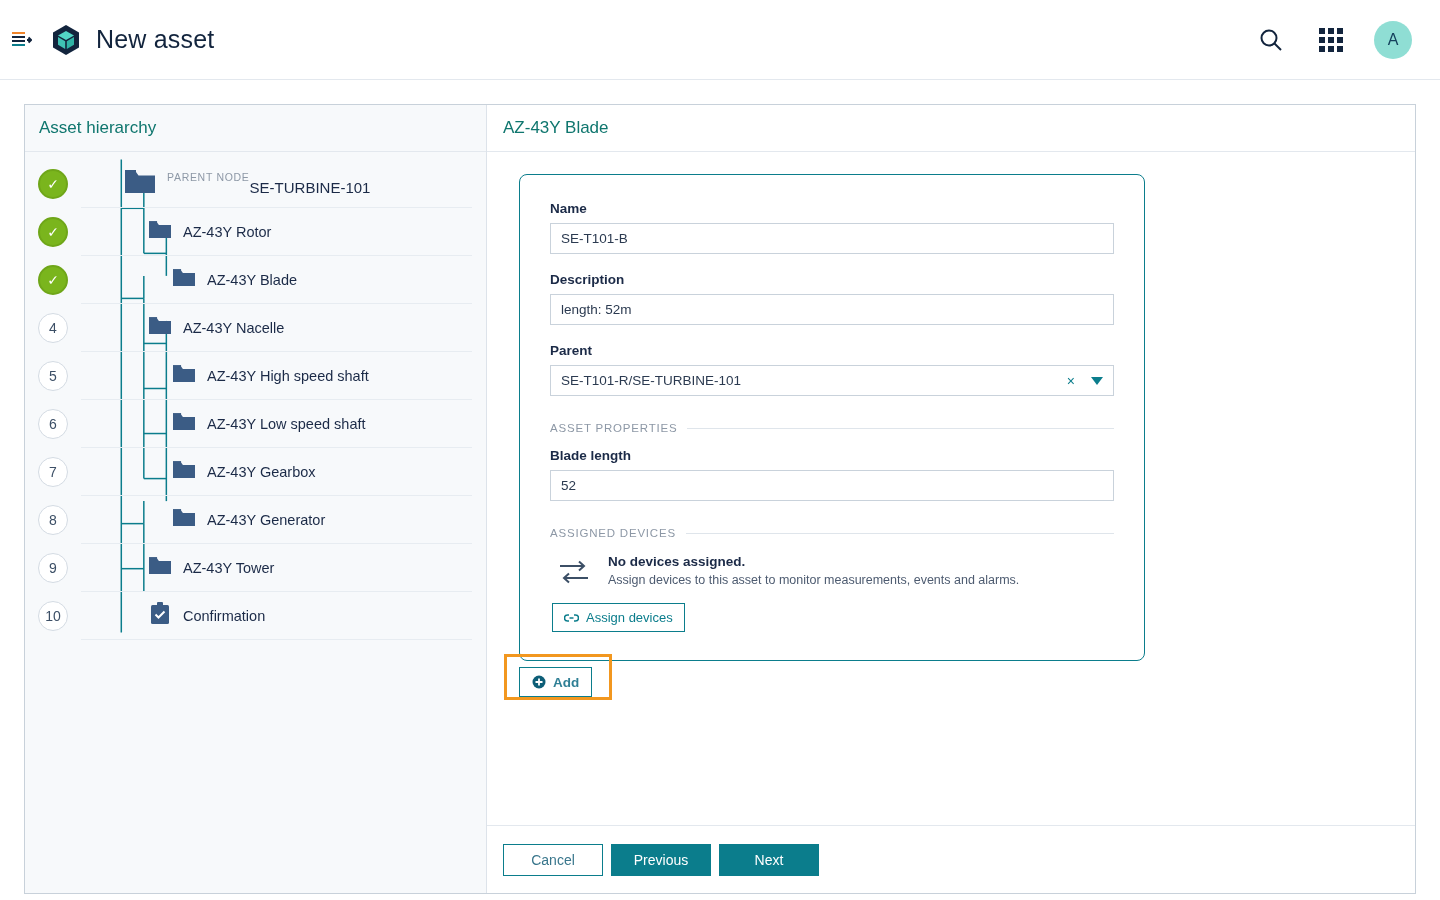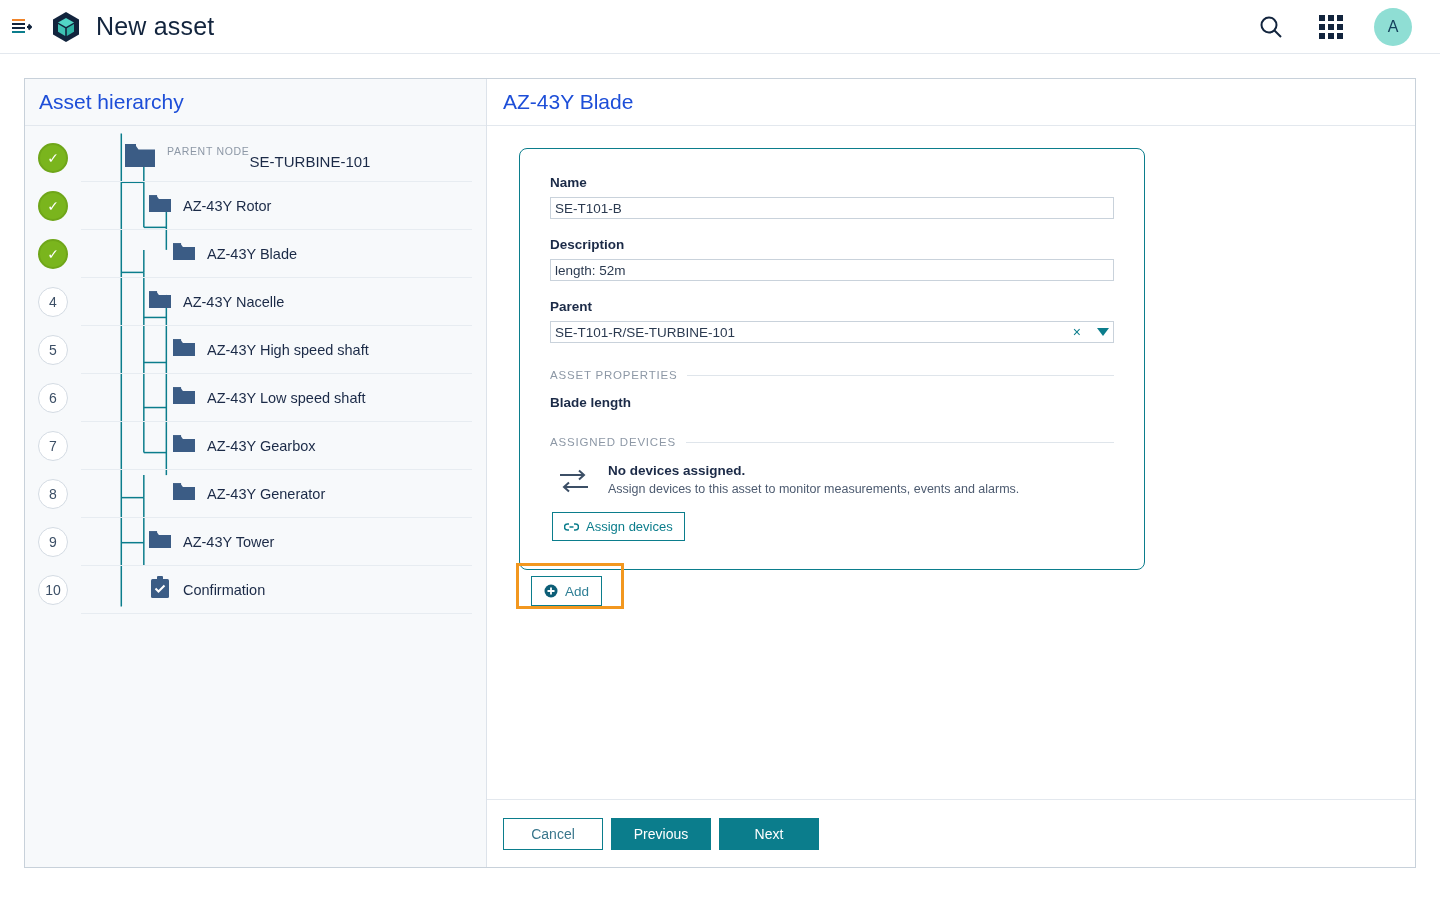--- a/index.html
+++ b/index.html
@@ -6,21 +6,21 @@
   html, body {
     width: 1440px; height: 900px;
     background: #ffffff;
     font-family: "Liberation Sans", sans-serif;
     color: #1b2a47;
     overflow: hidden;
   }
 
   
   .topbar {
-    height: 54px; width: 100%;
+    height: 80px; width: 100%;
     display: flex; align-items: center;
     border-bottom: 1px solid #e3e8ee;
     background: #fff;
     position: relative;
   }
   .hamburger { margin-left: 8px; width: 28px; height: 28px; display:flex; align-items:center; justify-content:center; cursor: pointer; }
   .brand-logo { margin-left: 14px; width: 32px; height: 32px; display:flex; align-items:center; justify-content:center; }
   .brand-title {
     margin-left: 14px;
     font-size: 25px; font-weight: 400; letter-spacing: .2px;
@@ -50,21 +50,21 @@
     width: 462px; background: #f7f9fb;
     border-right: 1px solid #dde3ea;
     display: flex; flex-direction: column;
   }
   .right-pane { flex: 1; display: flex; flex-direction: column; background: #fff; }
 
   .pane-head {
     height: 47px; display: flex; align-items: center;
     padding-left: 14px;
     border-bottom: 1px solid #e3e8ee;
-    font-size: 21px; color: #1d4ed8;
+    font-size: 17px; color: #0f766e;
   }
   .right-pane .pane-head { padding-left: 16px; }
 
   
   .tree { padding-top: 8px; position: relative; }
   .trow {
     display: flex; align-items: center;
     height: 48px; position: relative;
   }
   .badge-col { width: 56px; display:flex; justify-content:center; align-items:center; flex: none; }
@@ -96,22 +96,22 @@
   
   .form-scroll { flex: 1; padding: 22px 24px 0 16px; position: relative; }
   .card {
     border: 1px solid #0b7d8c; border-radius: 8px;
     margin-left: 16px; margin-right: 246px;
     padding: 26px 30px 28px 30px;
   }
   .fgroup { margin-bottom: 18px; }
   .flabel { font-size: 13.5px; font-weight: bold; color: #1b2a47; margin-bottom: 7px; }
   .finput {
-    height: 22px; border: 1px solid #c9d2db; background: #fff;
-    display: flex; align-items: center; padding: 0 4px;
+    height: 31px; border: 1px solid #c9d2db; background: #fff;
+    display: flex; align-items: center; padding: 0 10px;
     font-size: 13.5px; color: #2b3a50;
     width: 100%;
   }
   .finput.select { justify-content: space-between; }
   .sel-actions { display: flex; align-items: center; gap: 16px; color: #0b7d8c; }
   .clear-x { font-size: 14px; cursor: pointer; }
   .caret {
     width: 0; height: 0; cursor: pointer;
     border-left: 6px solid transparent; border-right: 6px solid transparent;
     border-top: 8px solid #0b7d8c;
@@ -131,21 +131,21 @@
 
   .btn-outline {
     display: inline-flex; align-items: center; gap: 7px;
     height: 29px; padding: 0 11px;
     border: 1px solid #0b7d8c; background: #fff;
     color: #0b7d8c; font-size: 13px; cursor: pointer;
   }
   .assign-wrap { padding-left: 2px; margin-top: 16px; }
 
   
-  .add-area { margin-left: 28px; margin-top: 6px; position: relative; width: 108px; }
+  .add-area { margin-left: 16px; margin-top: 6px; position: relative; width: 108px; font-weight: bold; }
   .highlight-box {
     position: absolute; left: -15px; top: -13px;
     width: 108px; height: 46px;
     border: 3px solid #f2971f; pointer-events: none;
   }
   .btn-add {
     display: inline-flex; align-items: center; gap: 7px;
     height: 30px; padding: 0 12px;
     border: 1px solid #0b7d8c; background: #fff;
     color: #2f7f95; font-size: 13.5px; cursor: pointer;
@@ -401,20 +401,21 @@
             </div>
           </div>
 
           <div class="section-head">
             <span class="sh-text">ASSET PROPERTIES</span>
             <span class="sh-rule"></span>
           </div>
 
           <div class="fgroup">
             <div class="flabel">Blade length</div>
+            <div class="finput">52</div>
           </div>
 
           <div class="section-head">
             <span class="sh-text">ASSIGNED DEVICES</span>
             <span class="sh-rule"></span>
           </div>
 
           <div class="devices-row">
             <svg width="34" height="30" viewBox="0 0 34 30">
               <path d="M2 9 L26 9 M21 4.5 L26 9 L21 13.5" stroke="#3c4f66" stroke-width="2" fill="none"></path>

